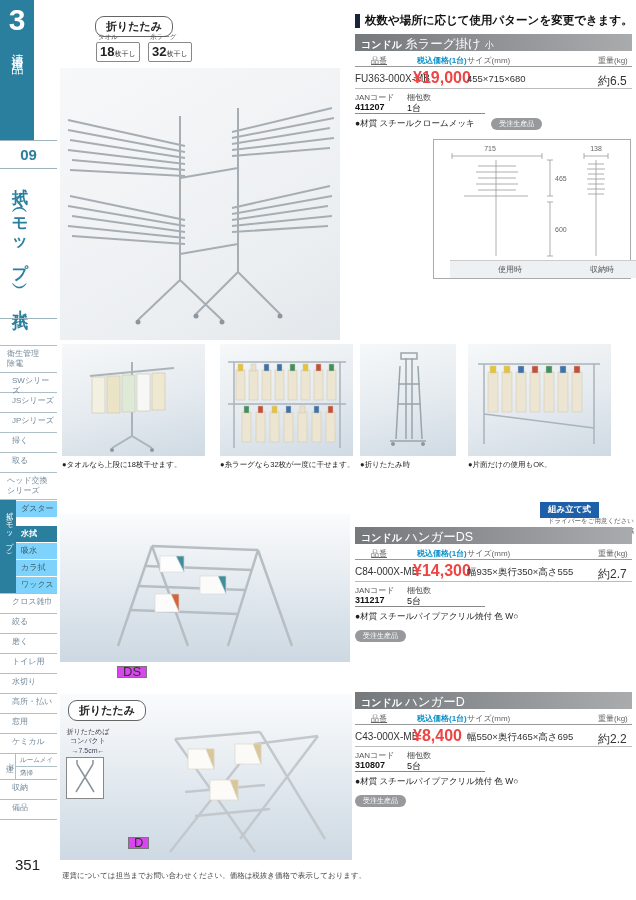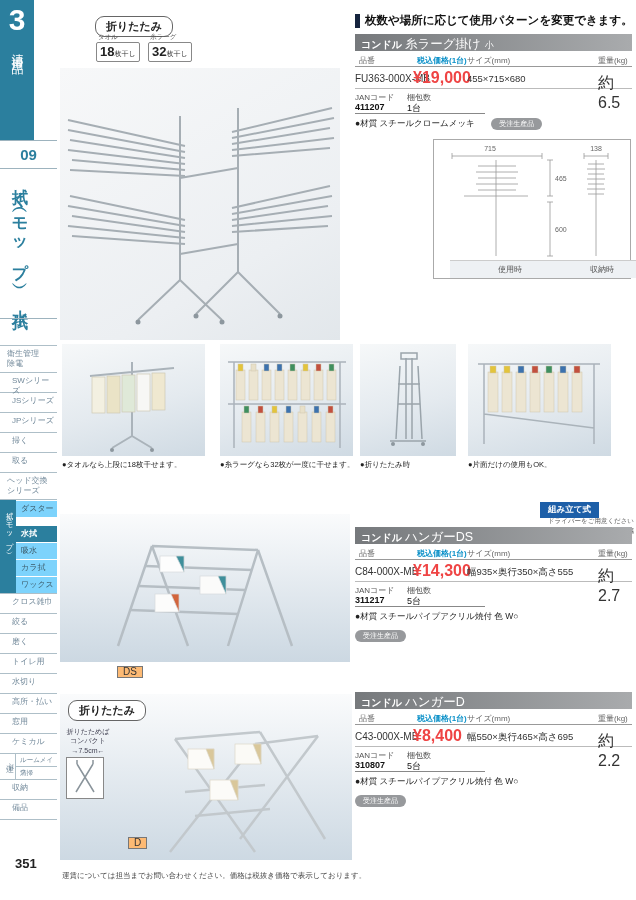--- a/index.html
+++ b/index.html
@@ -25,57 +25,57 @@
   #mop-strip span{writing-mode:vertical-rl;text-orientation:mixed;font-size:7.5px;margin:6px 0 0 4px;letter-spacing:1px;}
   #mop-items{flex:1;}
   .mop-sub{height:16px;line-height:16px;background:#7dd3fc;color:#3c5a68;padding-left:5px;font-size:8px;border-top:1px solid #fff;}
   .mop-sub.active{background:#2b7f9e;color:#fff;font-weight:bold;margin-top:8px;}
   #carry-cell{width:15px;border-right:1px solid #aebfc8;}
   #carry-cell span{writing-mode:vertical-rl;font-size:8px;margin:4px 0 0 3px;}
   #carry-items{flex:1;}
   .carry-sub{height:12px;line-height:12px;padding-left:4px;font-size:6.5px;}
   .carry-sub + .carry-sub{border-top:1px solid #aebfc8;}
 
-  #page-num{left:15px;top:856px;font-size:13px;font-weight:bold;color:#222;}
+  #page-num{left:15px;top:856px;font-size:15px;font-weight:normal;color:#222;}
   #footer-note{left:62px;top:871px;font-size:7.5px;color:#444;}
 
   
   .fold-box{border:1.5px solid #666;background:#fff;color:#222;font-size:11px;font-weight:bold;
             padding:2px 10px;border-radius:9px;}
   .tag{position:absolute;text-align:left;}
   .tag .cat{font-size:6.5px;color:#555;display:block;margin-left:2px;}
   .tag .val{display:inline-block;border:1px solid #888;border-radius:2px;background:#fff;padding:0 3px;line-height:15px;}
   .tag .num{font-size:13px;font-weight:bold;color:#222;}
   .tag .unit{font-size:7px;color:#333;}
 
   
   .photo{background:linear-gradient(165deg,#f6f8f9 0%,#e4eaef 55%,#cfdae3 100%);}
   .caption{font-size:7.5px;color:#222;}
-  .cap-box{border:1px solid #777;background:#fdba74;font-size:10px;color:#333;padding:0 5px;line-height:10px;}
+  .cap-box{border:1px solid #777;background:#d946ef;font-size:13px;color:#333;padding:0 5px;line-height:10px;}
 
   
   #headline{left:355px;top:13px;font-size:11.5px;font-weight:bold;color:#111;display:flex;align-items:center;}
   #headline .bar{width:5px;height:14px;background:#16243e;margin-right:5px;}
 
   
   .pblock{position:absolute;width:277px;}
   .pbar{height:17px;line-height:17px;background:linear-gradient(90deg,#76797c,#a9abad);color:#fff;padding-left:6px;}
   .pbar .brand{font-size:10px;font-weight:bold;}
   .pbar .pname{font-size:12.5px;font-weight:normal;margin-left:3px;}
   .pbar .stag{font-size:9px;margin-left:4px;}
   .cols{position:relative;height:11px;margin-top:4px;border-bottom:1px solid #999;font-size:8px;color:#666;}
-  .cols .c1{position:absolute;left:4px;}
+  .cols .c1{position:absolute;left:16px;text-decoration:underline;}
   .cols .c2{position:absolute;left:62px;color:#0a90c8;font-weight:bold;}
   .cols .c3{position:absolute;left:112px;}
   .cols .c4{position:absolute;left:243px;}
   .vals{position:relative;height:21px;border-bottom:1px solid #bbb;}
   .vals .c1{position:absolute;left:0;top:6px;font-size:10px;}
   .vals .c2{position:absolute;left:58px;top:2px;font-size:16px;font-weight:bold;color:#ef4444;}
   .vals .c3{position:absolute;left:112px;top:6px;font-size:9.5px;}
-  .vals .c4{position:absolute;left:243px;top:6px;font-size:16px;}
+  .vals .c4{position:absolute;left:243px;top:6px;font-size:12px;}
   .jan{width:130px;border-bottom:1px solid #888;margin-top:3px;padding-bottom:1px;}
   .jan .lr{position:relative;height:10px;font-size:8px;color:#555;}
   .jan .vr{position:relative;height:10px;font-size:9px;color:#111;}
   .jan .l1{position:absolute;left:0;}
   .jan .l2{position:absolute;left:52px;}
   .jan .vr .l1{font-weight:bold;}
   .material{font-size:8.5px;color:#222;margin-top:4px;}
   .order-badge{display:inline-block;background:#97999c;color:#fff;font-size:7px;border-radius:7px;
                padding:1px 8px;vertical-align:middle;}
   .inline-badge{margin-left:14px;}

